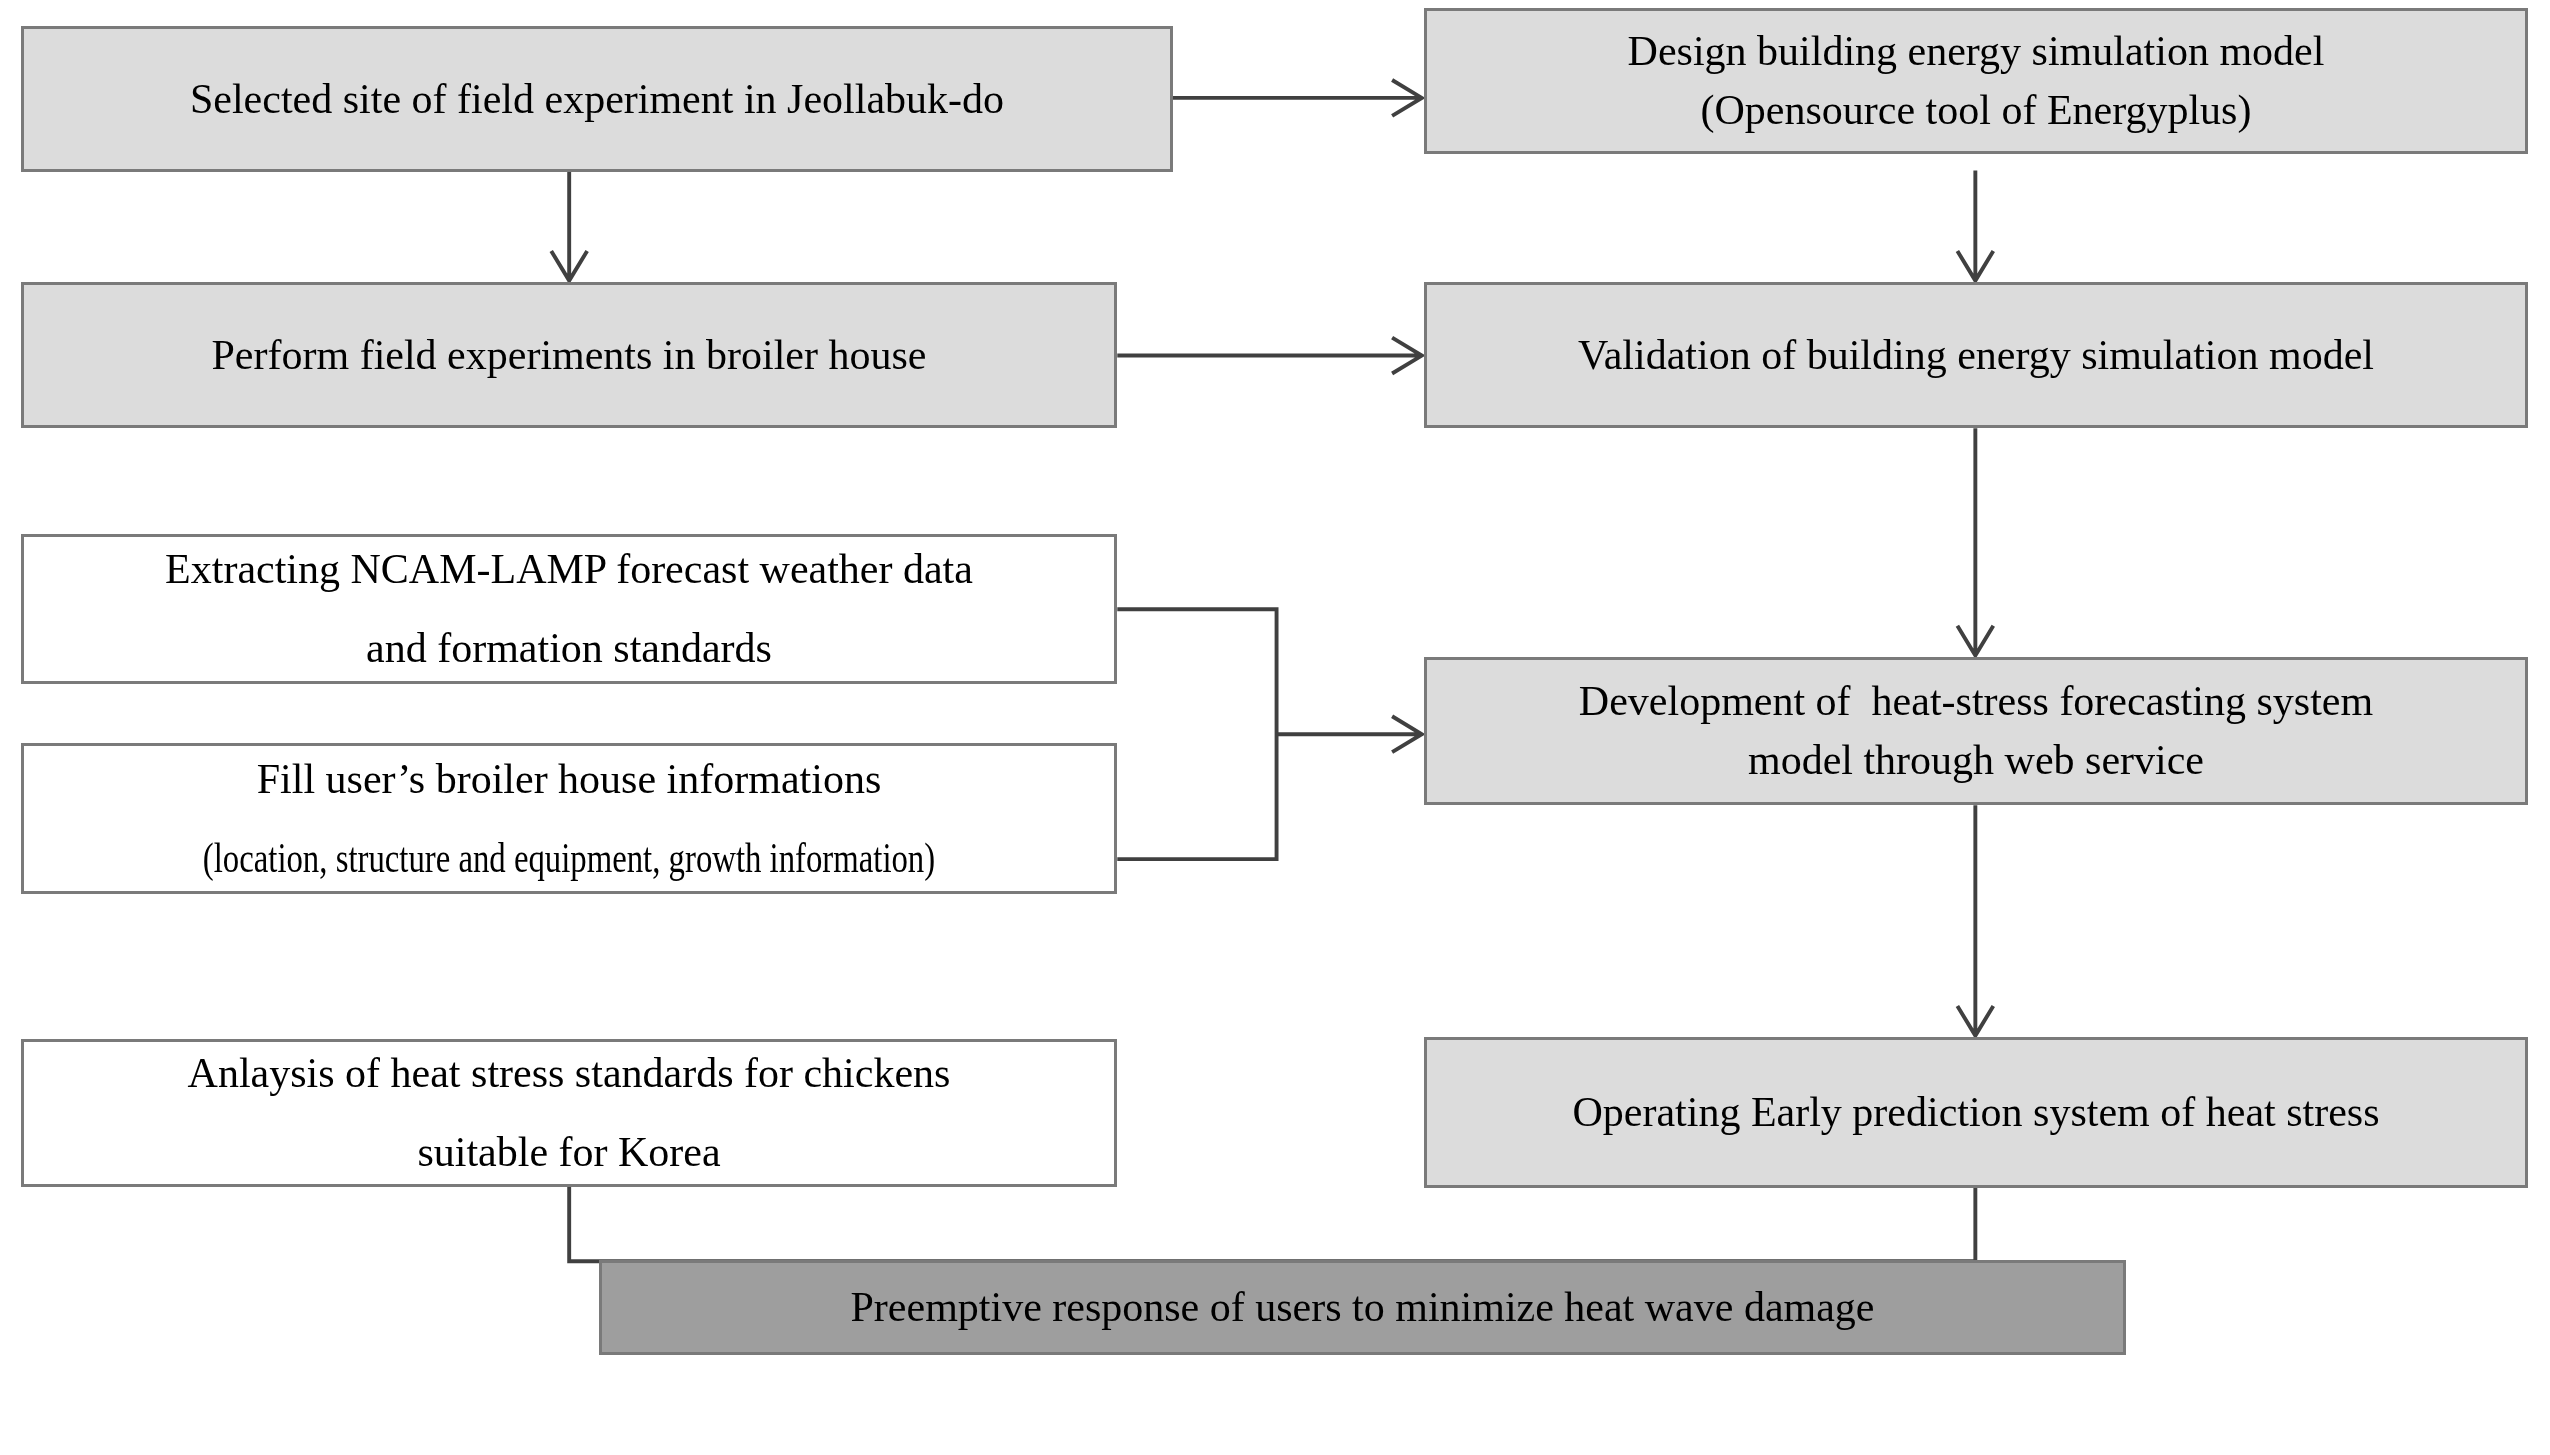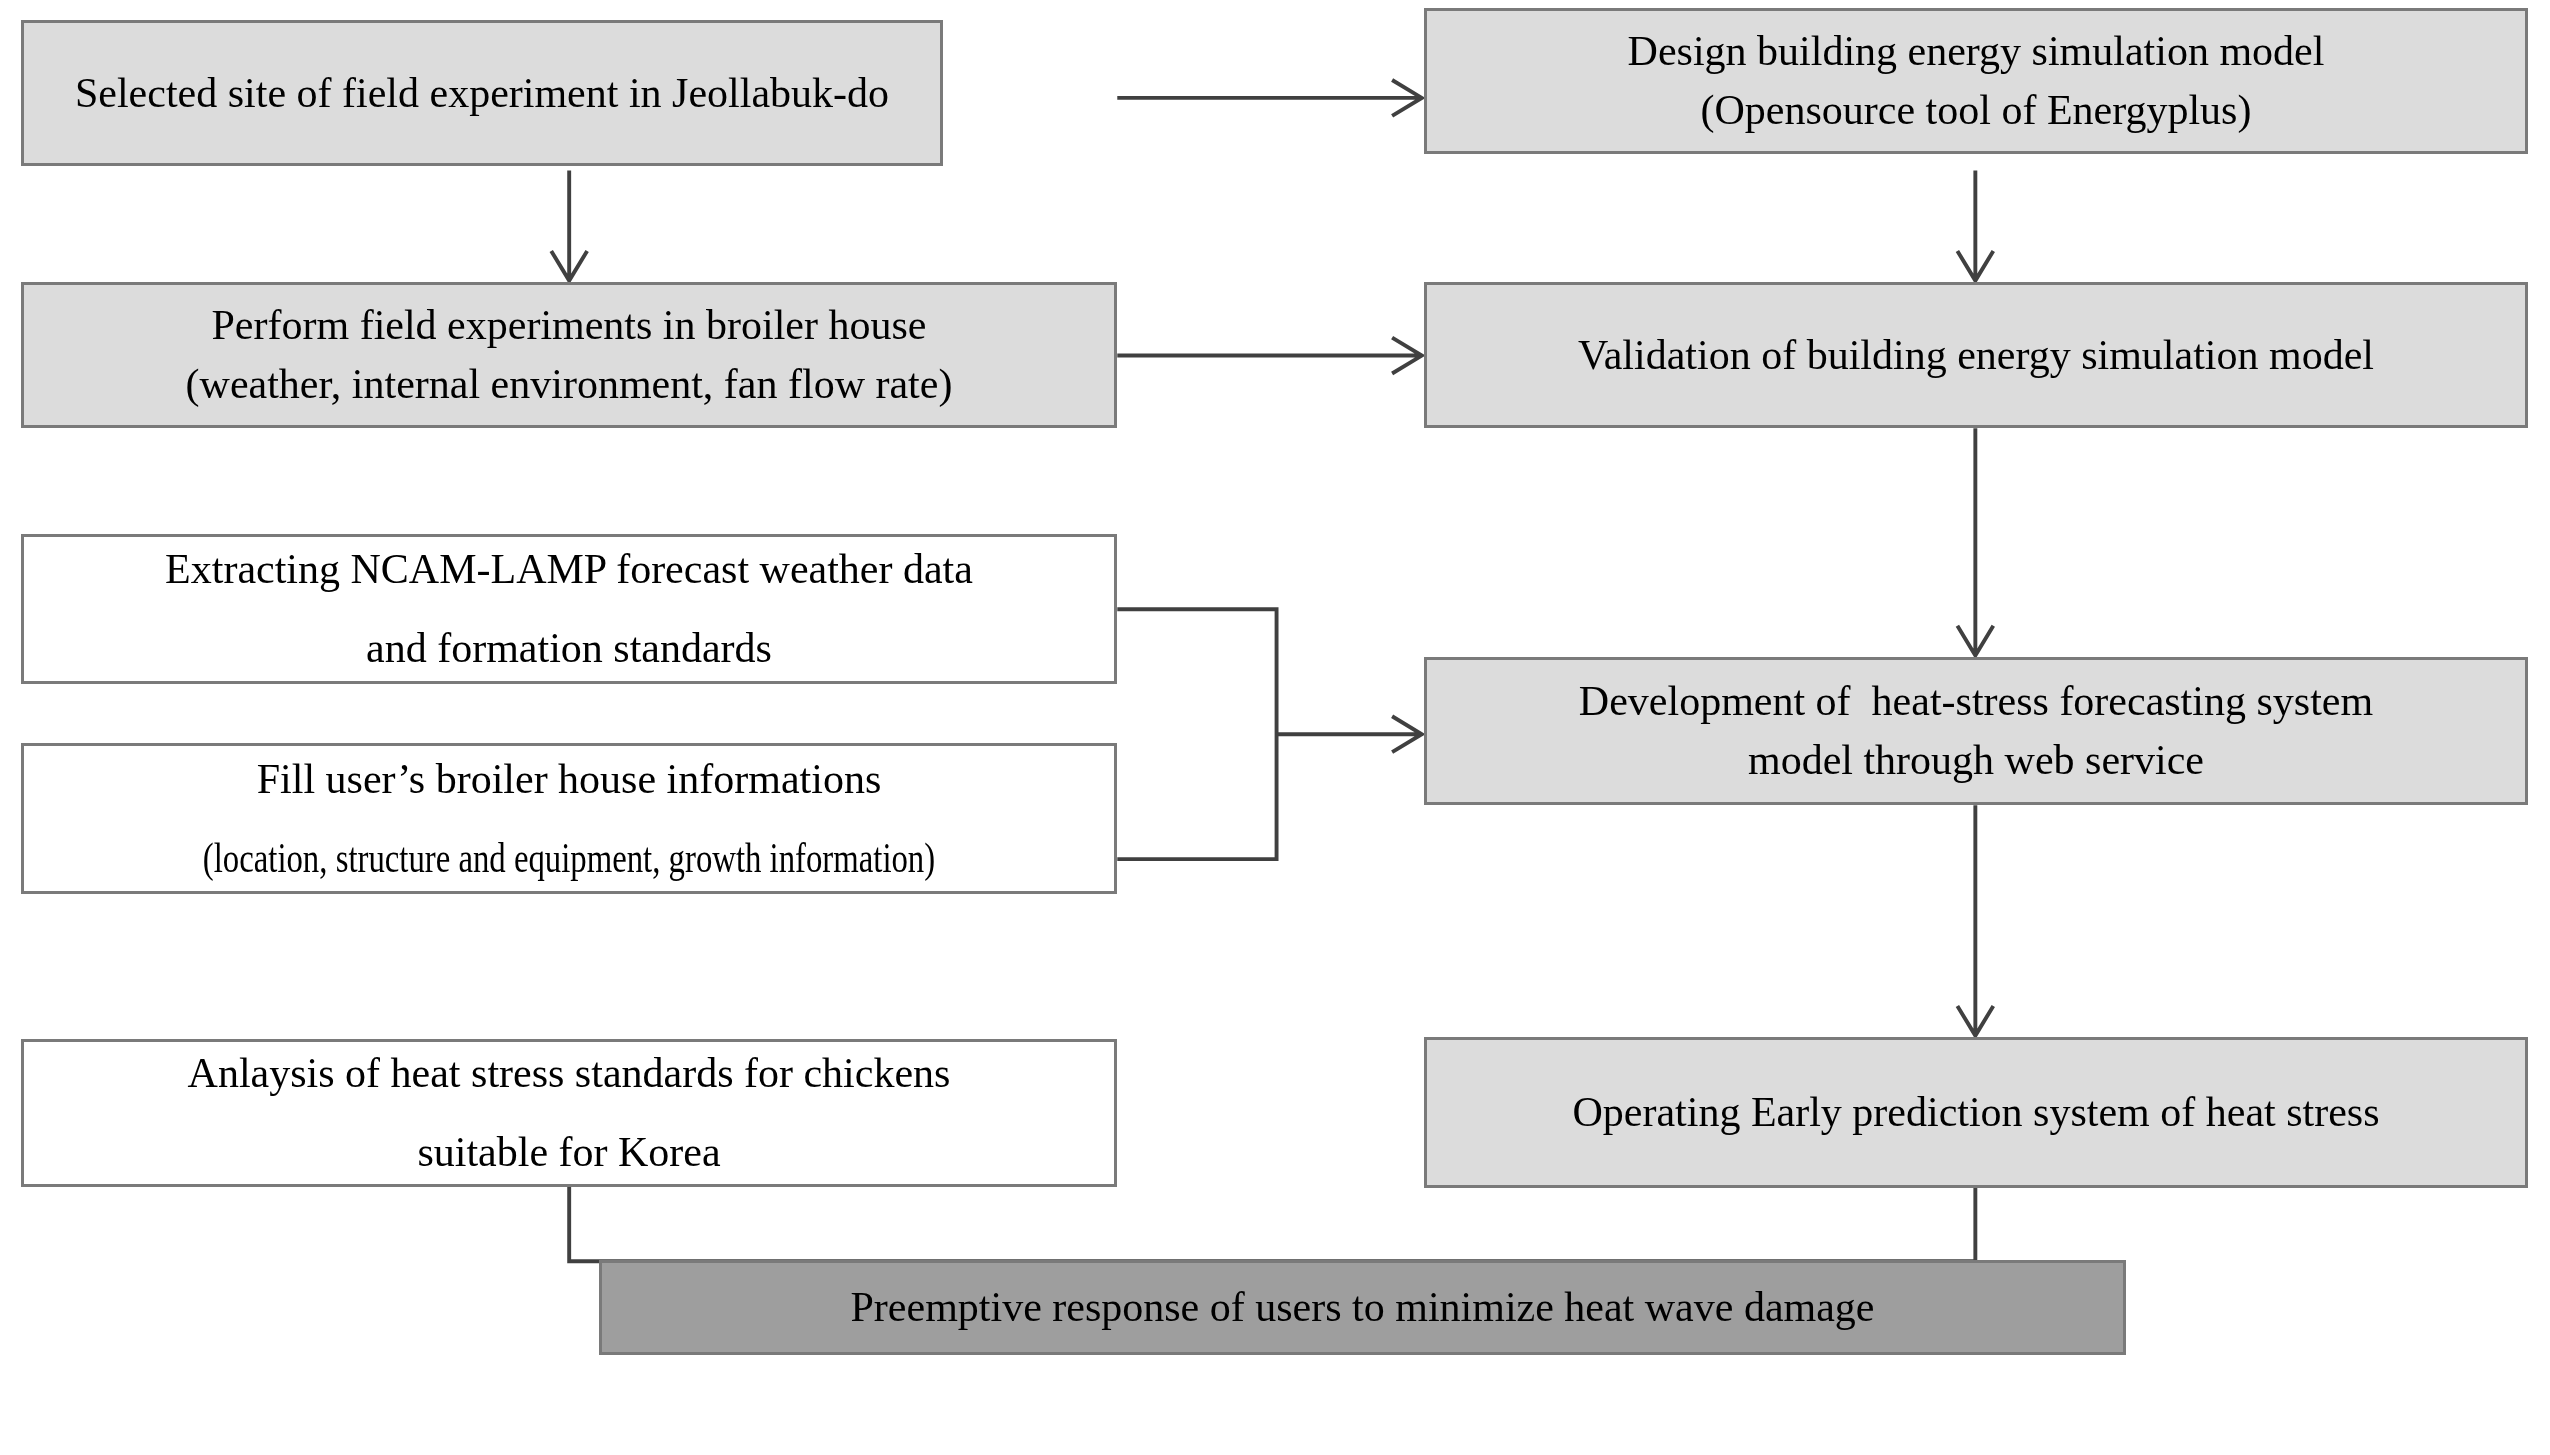--- a/index.html
+++ b/index.html
@@ -68,32 +68,31 @@
     <path class="connector" d="M1431 125 H1821 M1783 102 L1821 125 L1783 148"></path>
     <path class="connector" d="M729 218 V359 M706 321 L729 359 L752 321"></path>
     <path class="connector" d="M2530 218 V359 M2507 321 L2530 359 L2553 321"></path>
     <path class="connector" d="M1431 455 H1821 M1783 432 L1821 455 L1783 478"></path>
     <path class="connector" d="M2530 548 V839 M2507 801 L2530 839 L2553 801"></path>
     <path class="connector" d="M1431 780 H1635 V1100 H1431 M1635 940 H1821 M1783 917 L1821 940 L1783 963"></path>
     <path class="connector" d="M2530 1031 V1326 M2507 1288 L2530 1326 L2553 1288"></path>
     <path class="connector" d="M729 1518 V1615 H2530 V1521 M1650 1615 V1711 M1627 1673 L1650 1711 L1673 1673"></path>
   </svg>
 
-  <div class="box gray" style="left:21px;top:20px;width:922px;height:146px">
+  <div class="box gray" style="left:21px;top:26px;width:1152px;height:146px">
     <span class="line">Selected site of field experiment in Jeollabuk-do</span>
   </div>
 
   <div class="box gray" style="left:1424px;top:8px;width:1104px;height:146px">
     <span class="line">Design building energy simulation model</span>
     <span class="line">(Opensource tool of Energyplus)</span>
   </div>
 
   <div class="box gray" style="left:21px;top:282px;width:1096px;height:146px">
     <span class="line">Perform field experiments in broiler house</span>
-    <span class="line">(weather, internal environment, fan flow rate)</span>
   </div>
 
   <div class="box gray" style="left:1424px;top:282px;width:1104px;height:146px">
     <span class="line">Validation of building energy simulation model</span>
   </div>
 
   <div class="box white" style="left:21px;top:534px;width:1096px;height:150px">
     <span class="line">Extracting NCAM-LAMP forecast weather data</span>
     <span class="line">and formation standards</span>
   </div>

